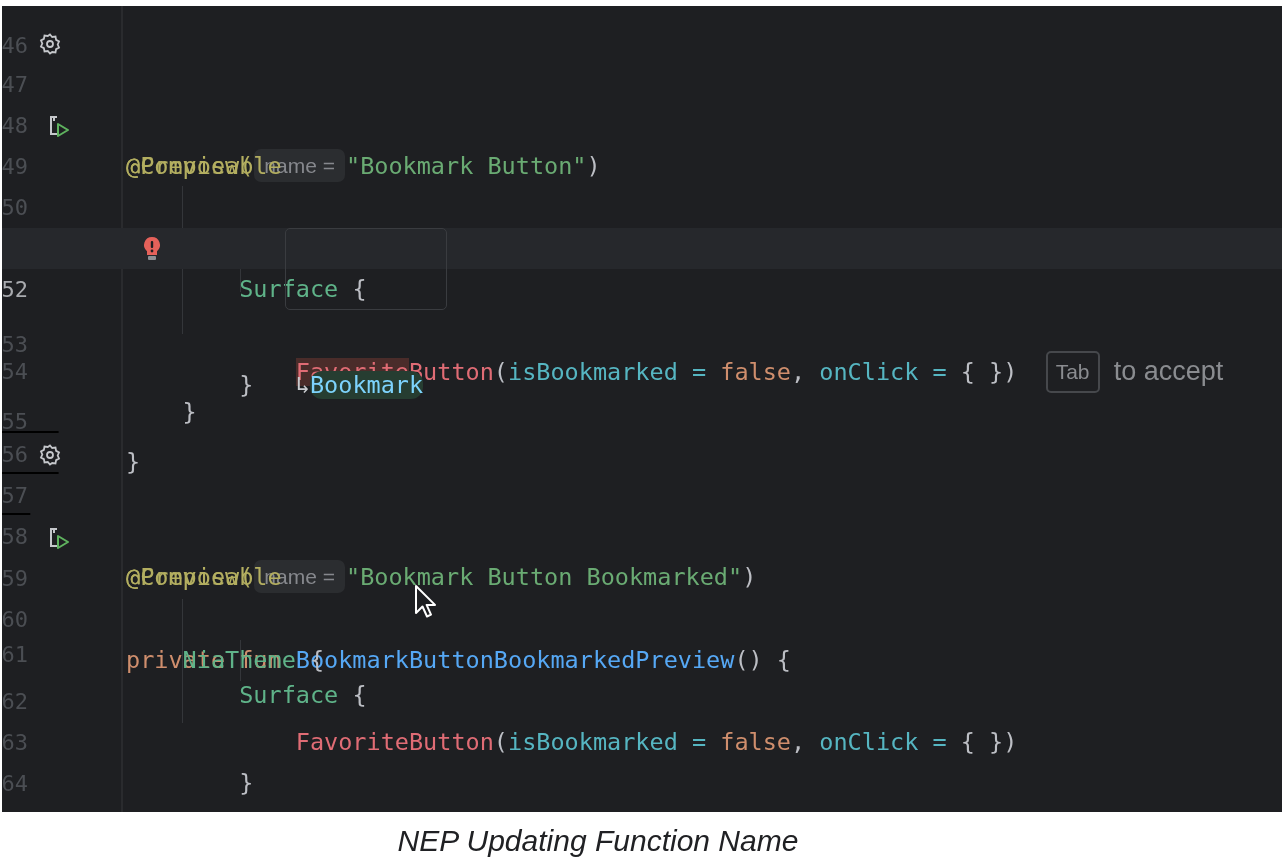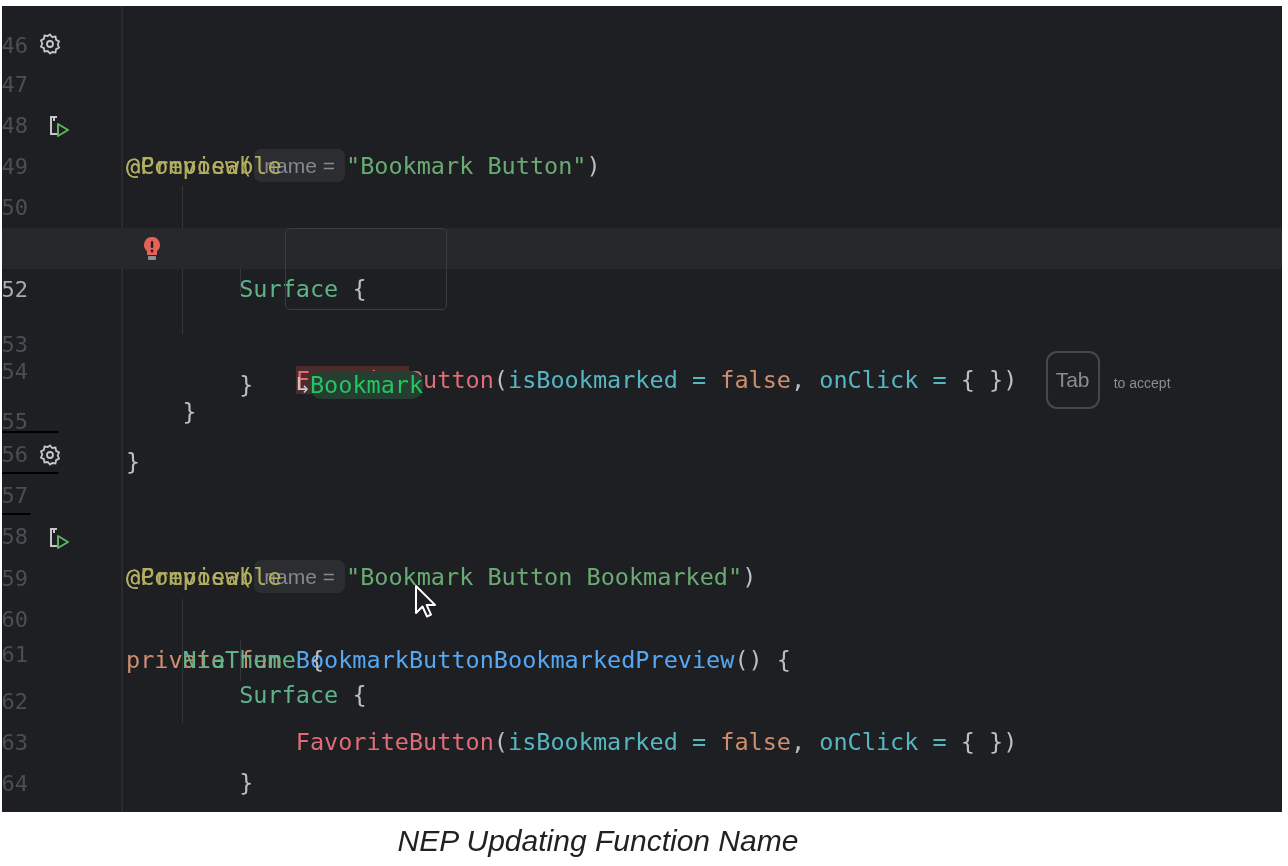--- a/index.html
+++ b/index.html
@@ -37,27 +37,27 @@
     display: inline-block; font-family: "Liberation Sans", sans-serif; font-size: 21px;
     color: #86888d; background: #2b2d30; border-radius: 7px; padding: 0 10px;
     line-height: 33px; vertical-align: 1px; margin: 0 1px;
   }
   .indent-guide { position: absolute; width: 1px; background: #34363a; }
   .diffbox {
     position: absolute; left: 283px; top: 222px; width: 162px; height: 82px;
     border: 1px solid #3a3c40; border-radius: 5px; box-sizing: border-box;
   }
   .del-bg { background: #4a2c2a; }
-  .ins-bg { background: #263d31; color: #22c55e; border-radius: 12px; }
+  .ins-bg { background: #263d31; color: #7dd3fc; border-radius: 12px; }
   .tabkey {
     display: inline-block; font-family: "Liberation Sans", sans-serif; font-size: 21px;
-    color: #8a8c90; border: 2px solid #46484c; border-radius: 11px;
-    padding: 12px 8px; line-height: 30px; vertical-align: 1px;
-  }
-  .accept-text { font-family: "Liberation Sans", sans-serif; font-size: 14px; color: #8a8c90; }
+    color: #8a8c90; border: 2px solid #46484c; border-radius: 5px;
+    padding: 4px 8px; line-height: 30px; vertical-align: 1px;
+  }
+  .accept-text { font-family: "Liberation Sans", sans-serif; font-size: 27px; color: #8a8c90; }
   .caption {
     position: absolute; top: 824px; left: 0; width: 1196px; text-align: center;
     font-family: "Liberation Sans", sans-serif; font-style: italic; font-size: 30px; color: #202124;
   }
   .cursor { position: absolute; left: 412px; top: 578px; }
 </style>
 </head>
 <body>
 
 <div class="editor">

